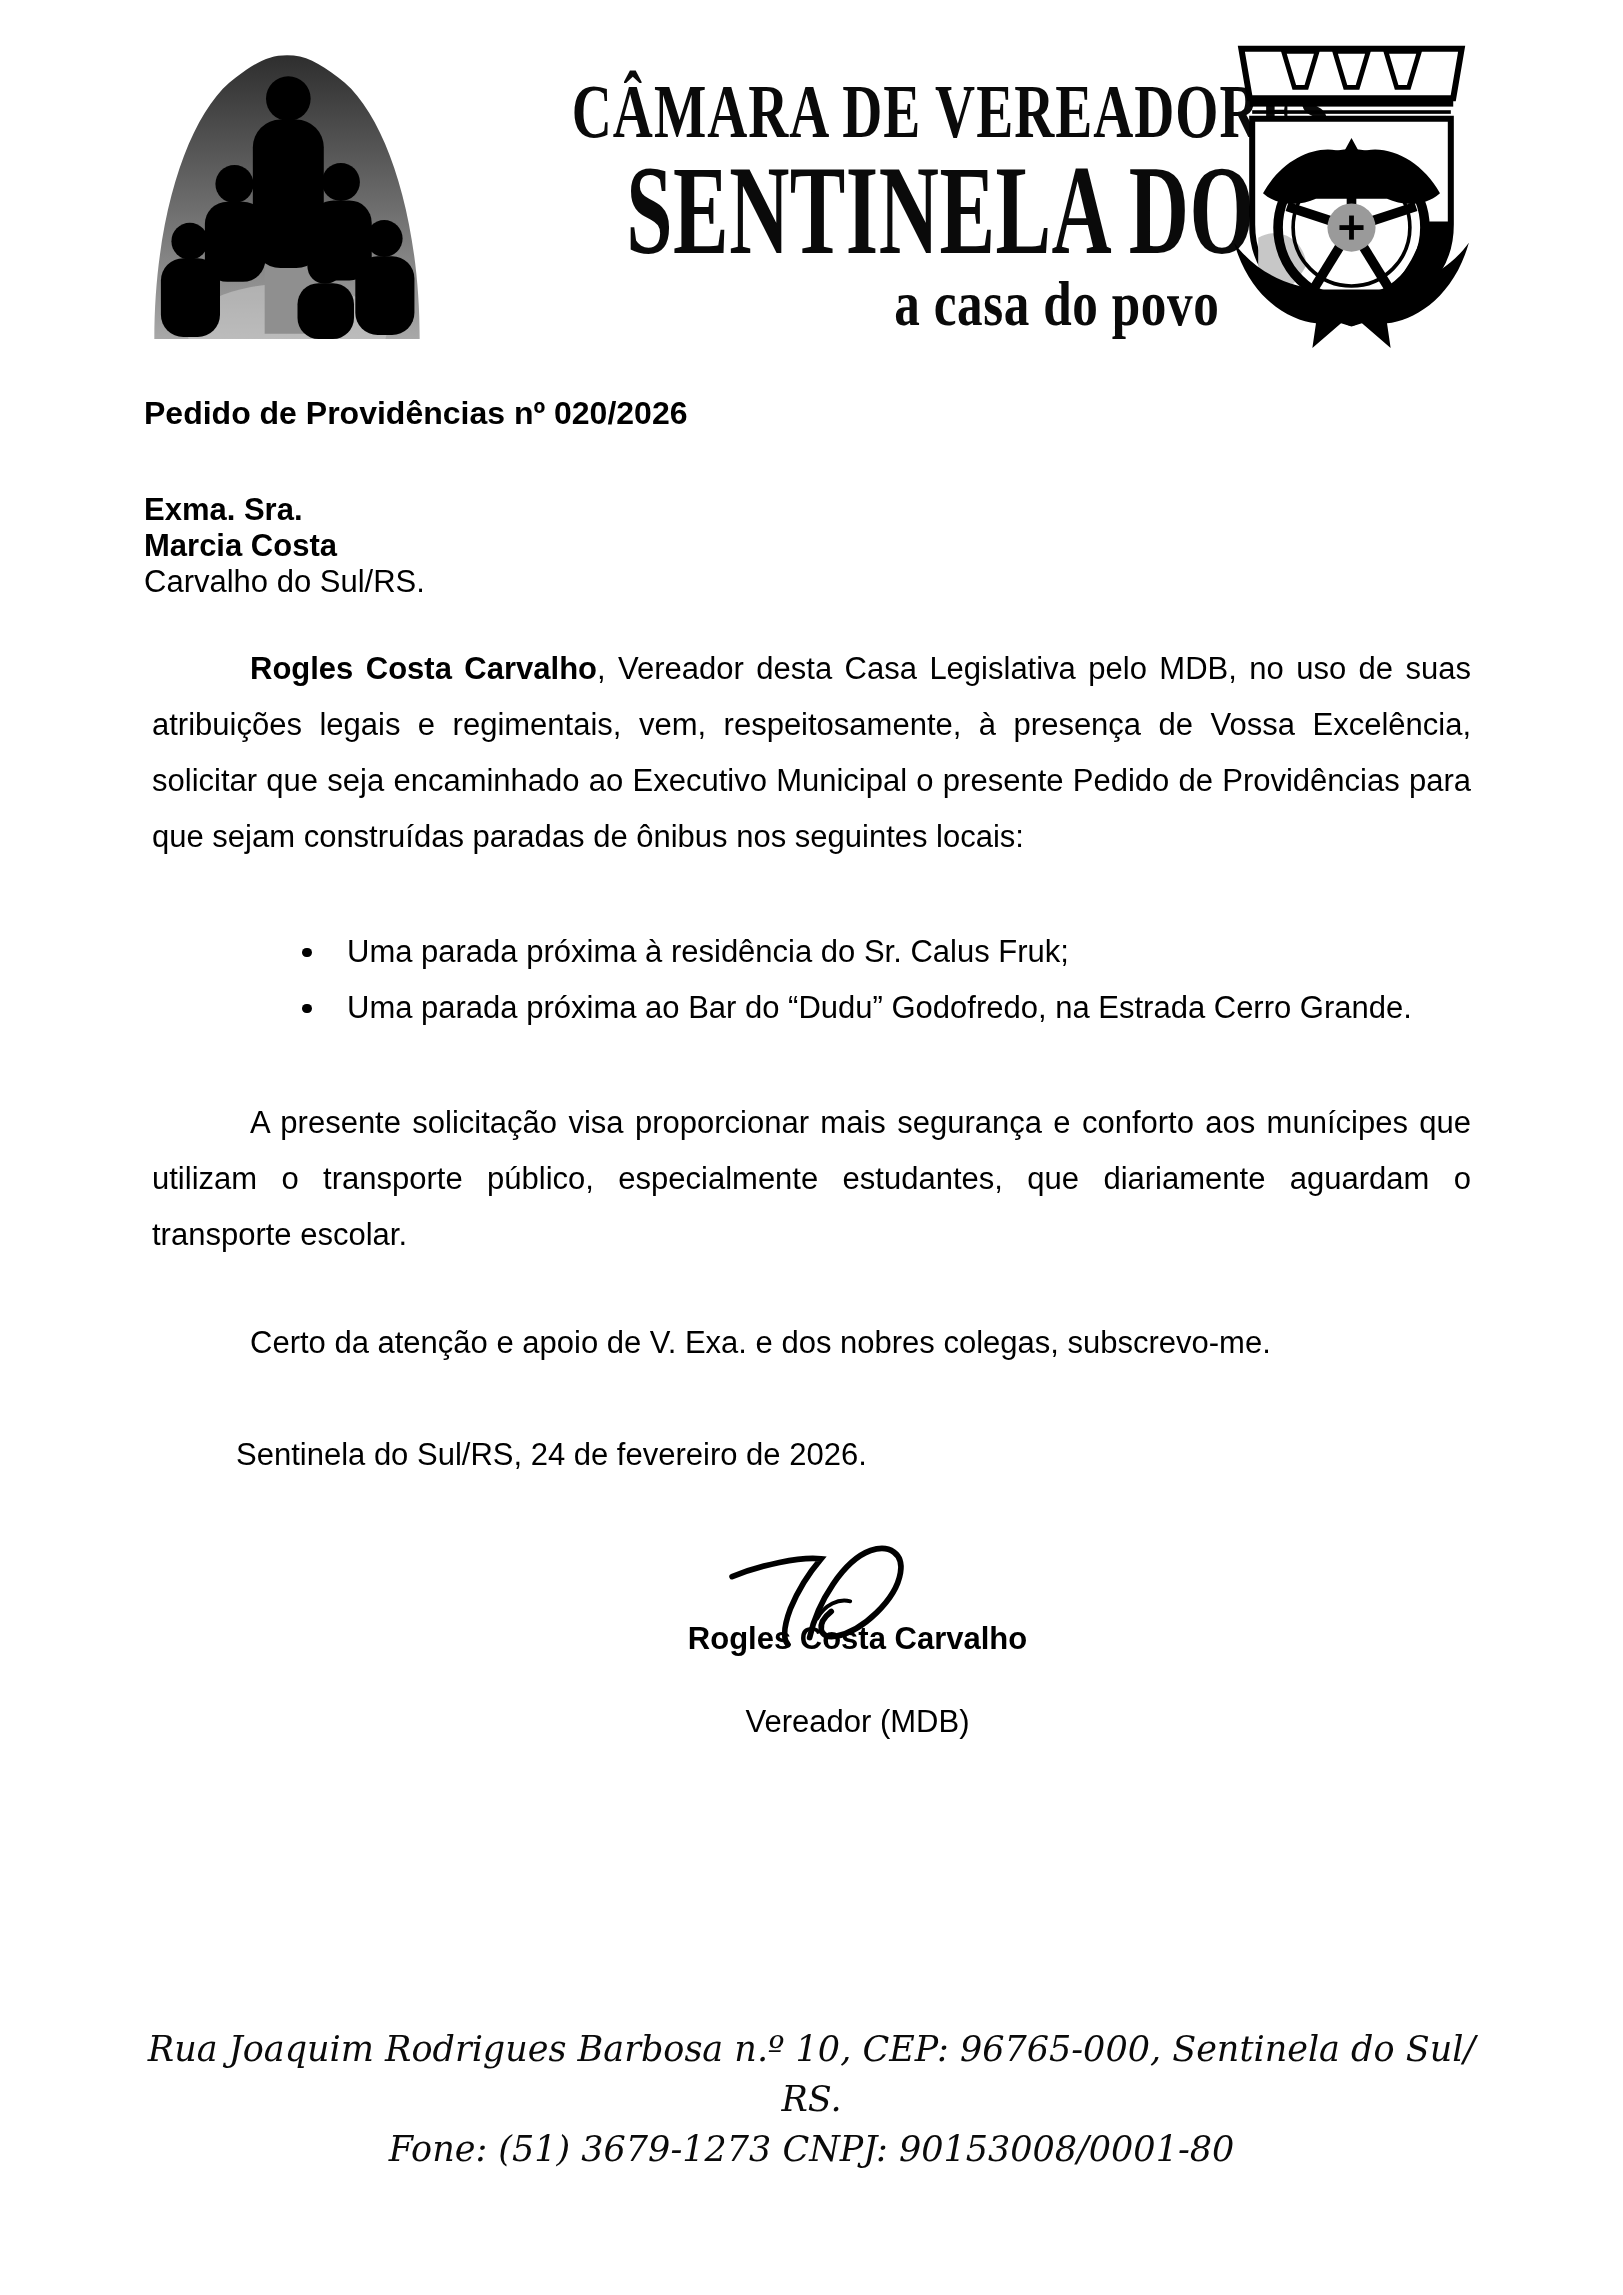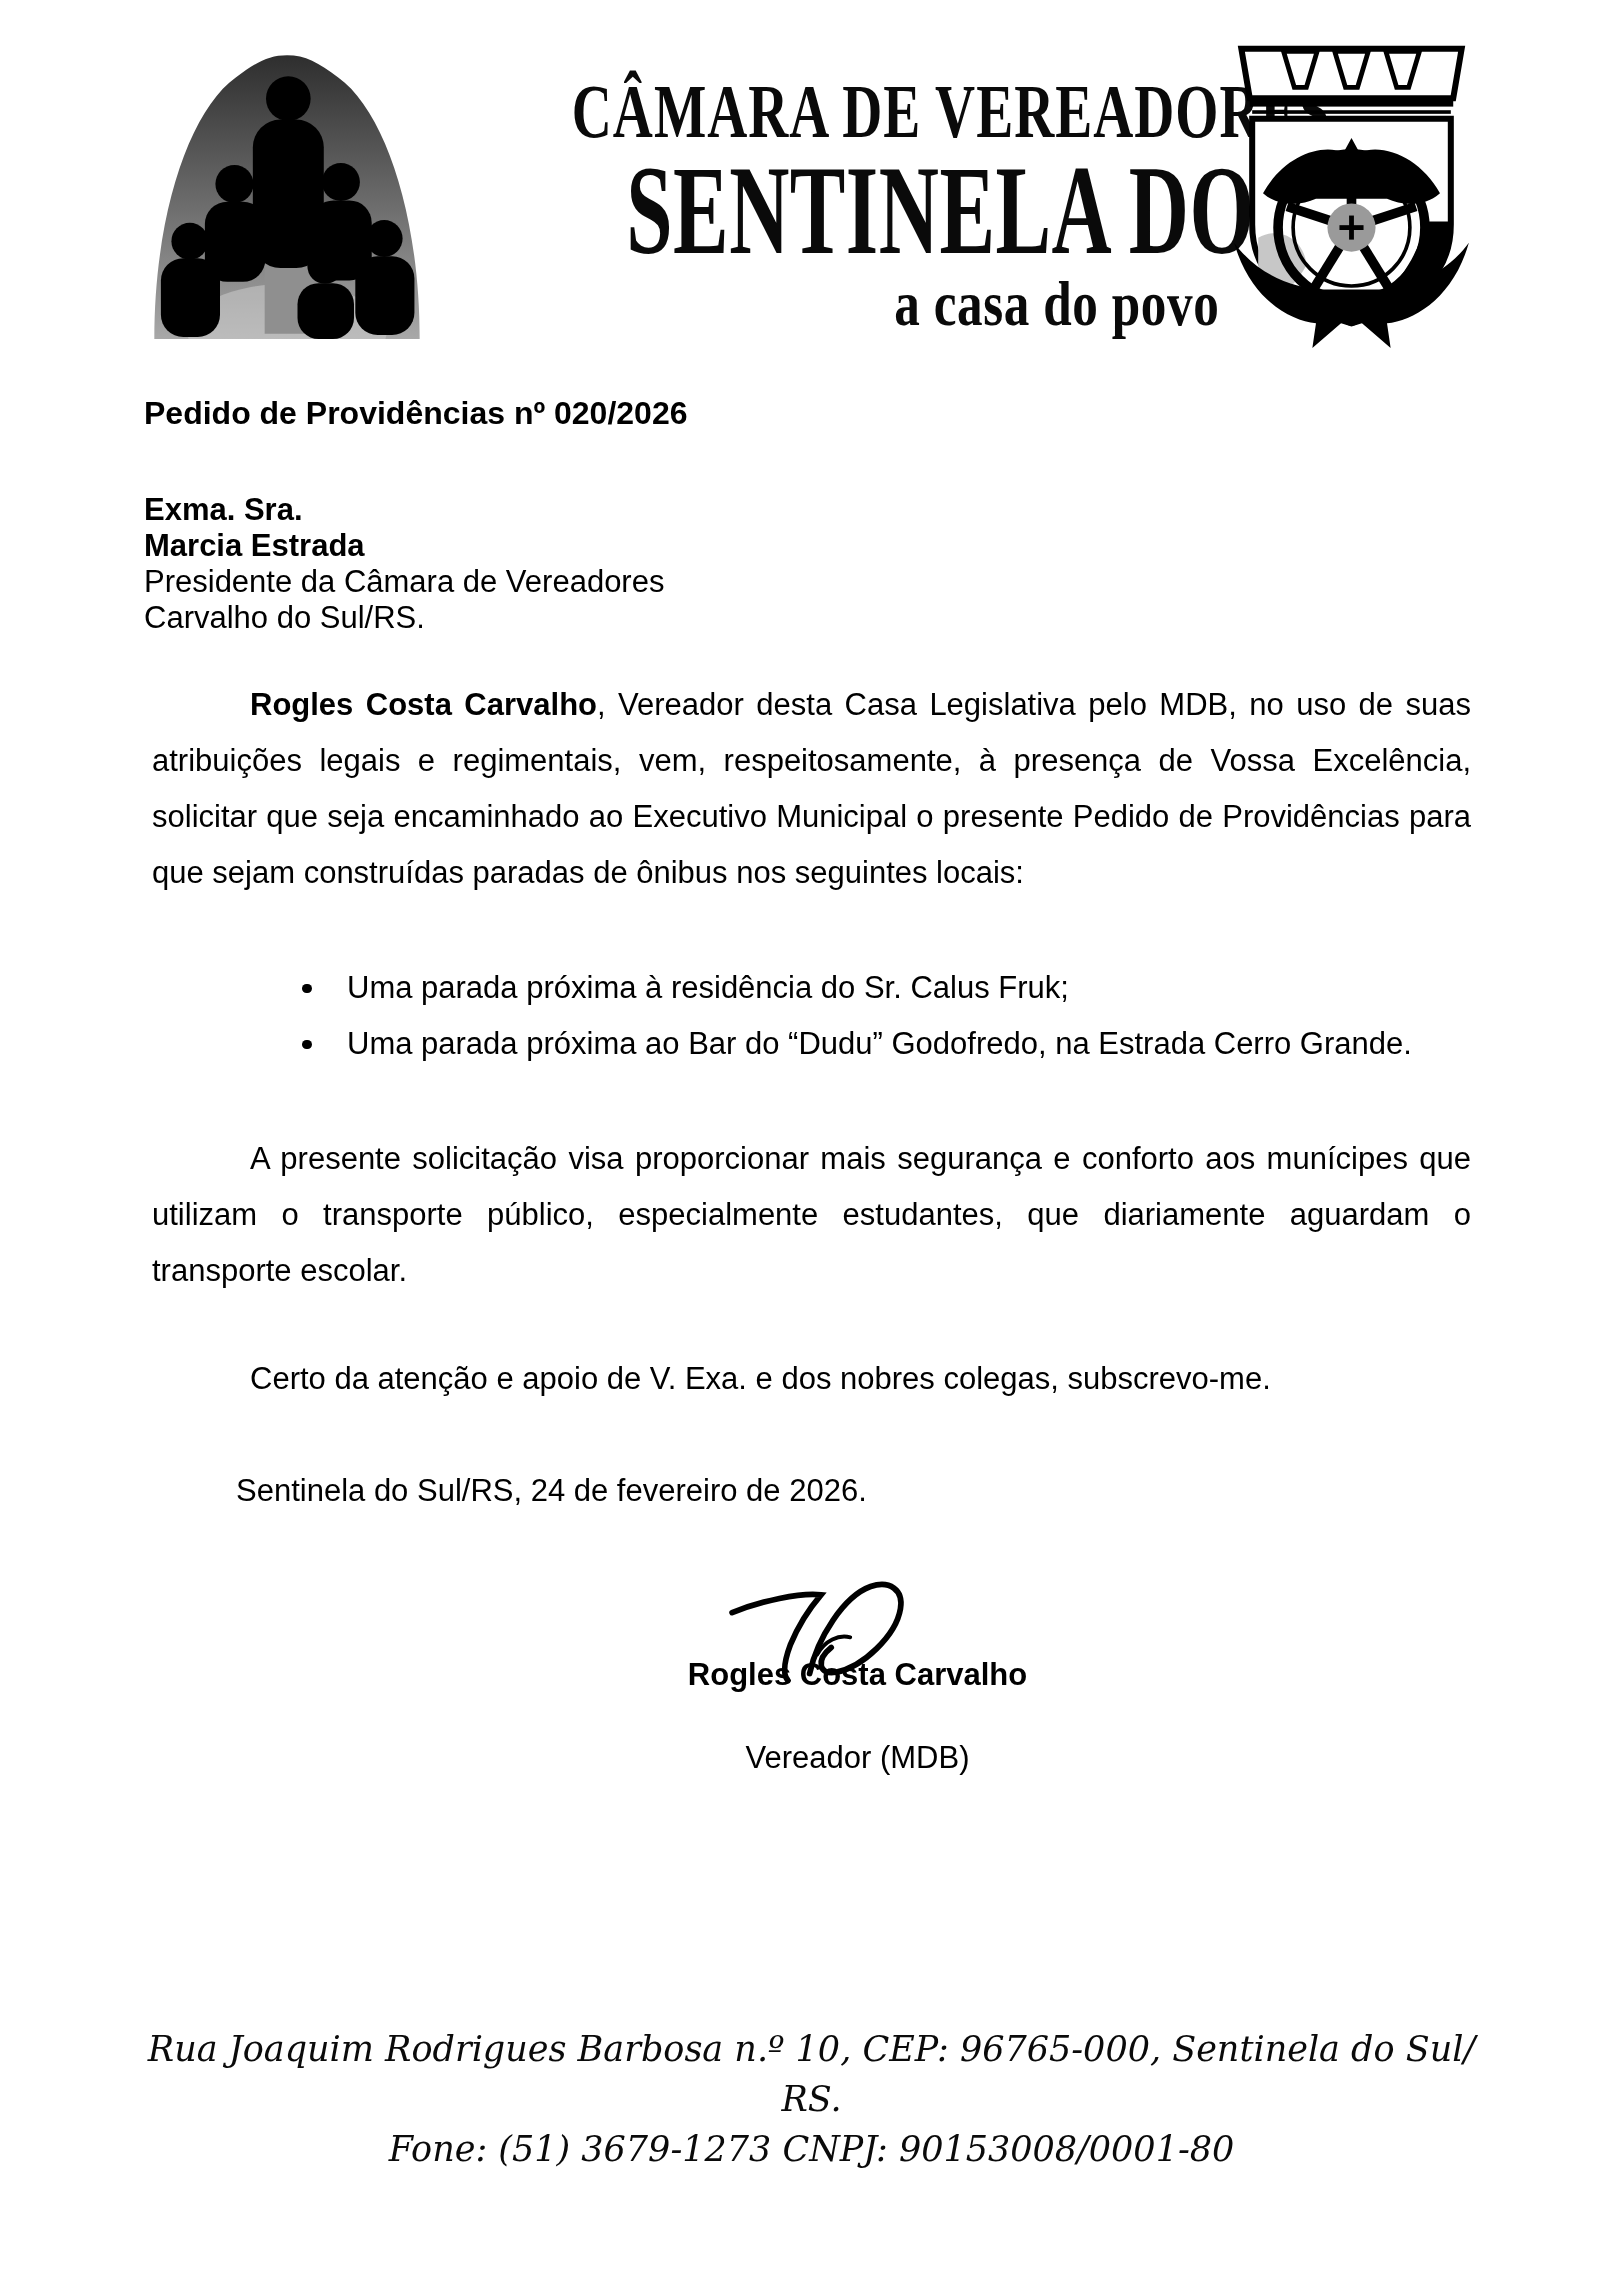--- a/index.html
+++ b/index.html
@@ -151,22 +151,21 @@
       <rect x="221" y="285" width="8" height="40" fill="#000"></rect>
       <rect x="205" y="301" width="40" height="8" fill="#000"></rect>
       <path d="M30 330 C55 420 120 460 166 464 L160 505 L210 462 C220 470 230 470 240 462 L290 505 L284 464 C330 460 395 420 420 330 C380 385 320 406 270 408 L180 408 C130 406 70 385 30 330 Z" fill="#000"></path>
     </svg>
   </div>
 
   <div class="doc-title">Pedido de Providências nº 020/2026</div>
 
   <div class="addressee">
     <div class="bold">Exma. Sra.</div>
-    <div class="bold">Marcia Estrada</div>
-    <div>Presidente da Câmara de Vereadores</div>
+    <div class="bold">Marcia Costa</div>
     <div>Carvalho do Sul/RS.</div>
   </div>
 
   <p class="para p1"><span class="bold-inline">Rogles Costa Carvalho</span><span>, Vereador desta Casa Legislativa pelo MDB, no uso de suas atribuições legais e regimentais, vem, respeitosamente, à presença de Vossa Excelência, solicitar que seja encaminhado ao Executivo Municipal o presente Pedido de Providências para que sejam construídas paradas de ônibus nos seguintes locais:</span></p>
 
   <ul class="bullet-list">
     <li><span>Uma parada próxima à residência do Sr. Calus Fruk;</span></li>
     <li><span>Uma parada próxima ao Bar do “Dudu” Godofredo, na Estrada Cerro Grande.</span></li>
   </ul>
 

